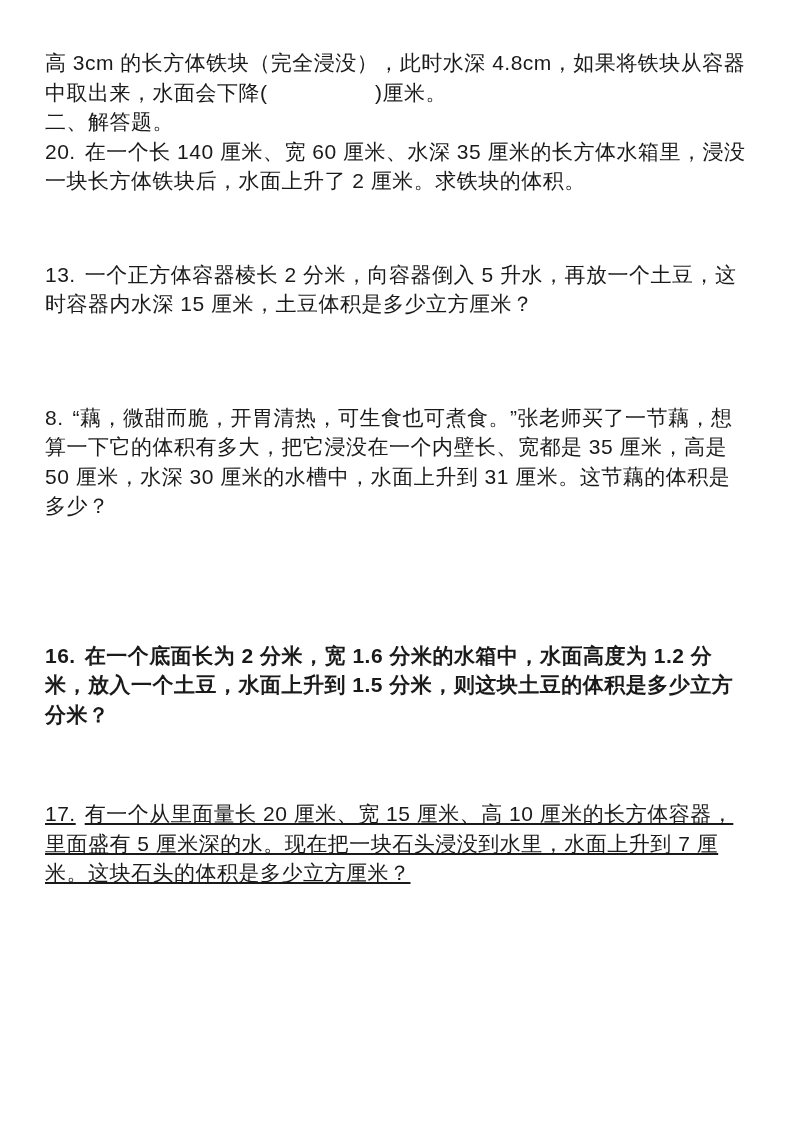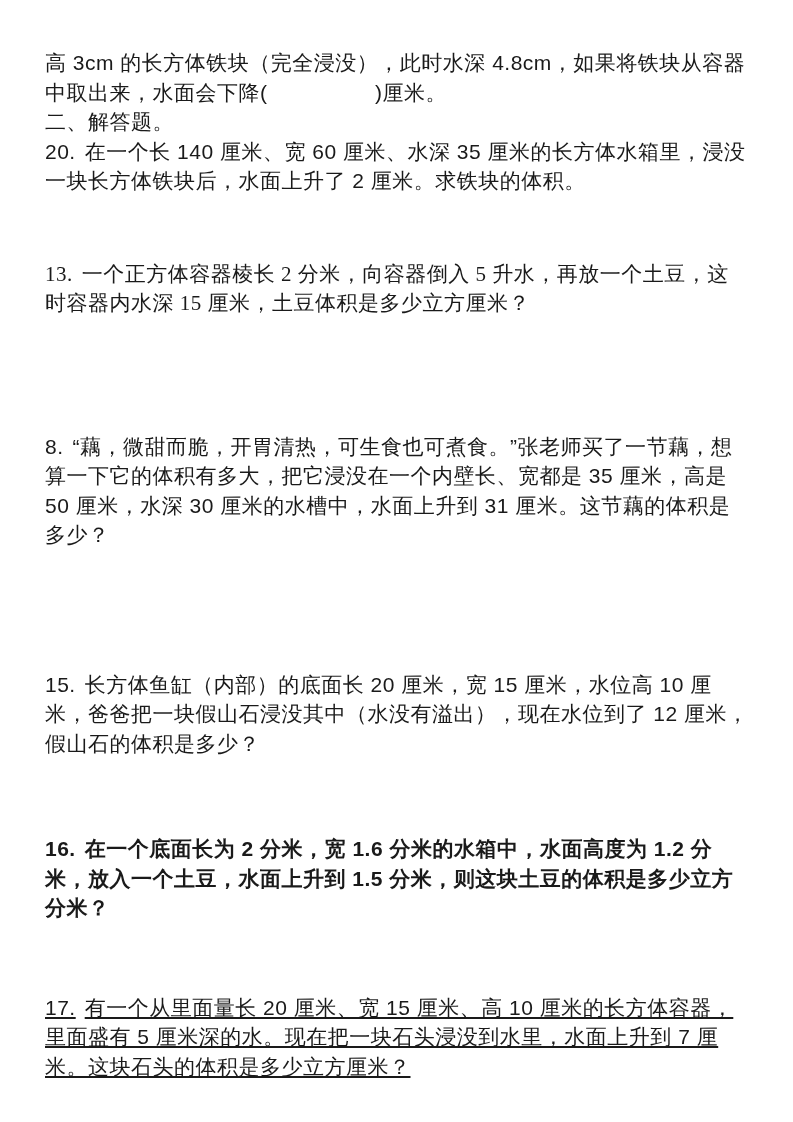--- a/index.html
+++ b/index.html
@@ -25,21 +25,21 @@
     padding: 0;
     text-align: left;
     letter-spacing: 0.5px;
     overflow-wrap: break-word;
   }
   .problem .num {
     margin-right: 9px;
   }
   
   .gap-p12 { margin-bottom: 64px; }
-  .gap-p13 { margin-bottom: 113px; font-family: Liberation Serif, serif; }
+  .gap-p13 { margin-bottom: 84px; }
   .gap-p14 { margin-bottom: 120px; }
   .gap-p15 { margin-bottom: 76px; }
   .gap-p16 { margin-bottom: 70px; font-weight: bold; }
   .gap-p17 { margin-bottom: 78px; text-decoration: underline; }
 </style>
 </head>
 <body>
 
 <div class="page">
 
@@ -52,23 +52,20 @@
   </p>
 
   <p class="problem gap-p13">
     <span class="num">13.</span><span>一个正方体容器棱长 2 分米，向容器倒入 5 升水，再放一个土豆，这时容器内水深 15 厘米，土豆体积是多少立方厘米？</span>
   </p>
 
   <p class="problem gap-p14">
     <span class="num">8.</span><span>“藕，微甜而脆，开胃清热，可生食也可煮食。”张老师买了一节藕，想算一下它的体积有多大，把它浸没在一个内壁长、宽都是 35 厘米，高是 50 厘米，水深 30 厘米的水槽中，水面上升到 31 厘米。这节藕的体积是多少？</span>
   </p>
 
-  <p class="problem gap-p15">
-    <span class="num">15.</span><span>长方体鱼缸（内部）的底面长 20 厘米，宽 15 厘米，水位高 10 厘米，爸爸把一块假山石浸没其中（水没有溢出），现在水位到了 12 厘米，假山石的体积是多少？</span>
-  </p>
 
   <p class="problem gap-p16">
     <span class="num">16.</span><span>在一个底面长为 2 分米，宽 1.6 分米的水箱中，水面高度为 1.2 分米，放入一个土豆，水面上升到 1.5 分米，则这块土豆的体积是多少立方分米？</span>
   </p>
 
   <p class="problem gap-p17">
     <span class="num">17.</span><span>有一个从里面量长 20 厘米、宽 15 厘米、高 10 厘米的长方体容器，里面盛有 5 厘米深的水。现在把一块石头浸没到水里，水面上升到 7 厘米。这块石头的体积是多少立方厘米？</span>
   </p>
 
   <p class="problem">

